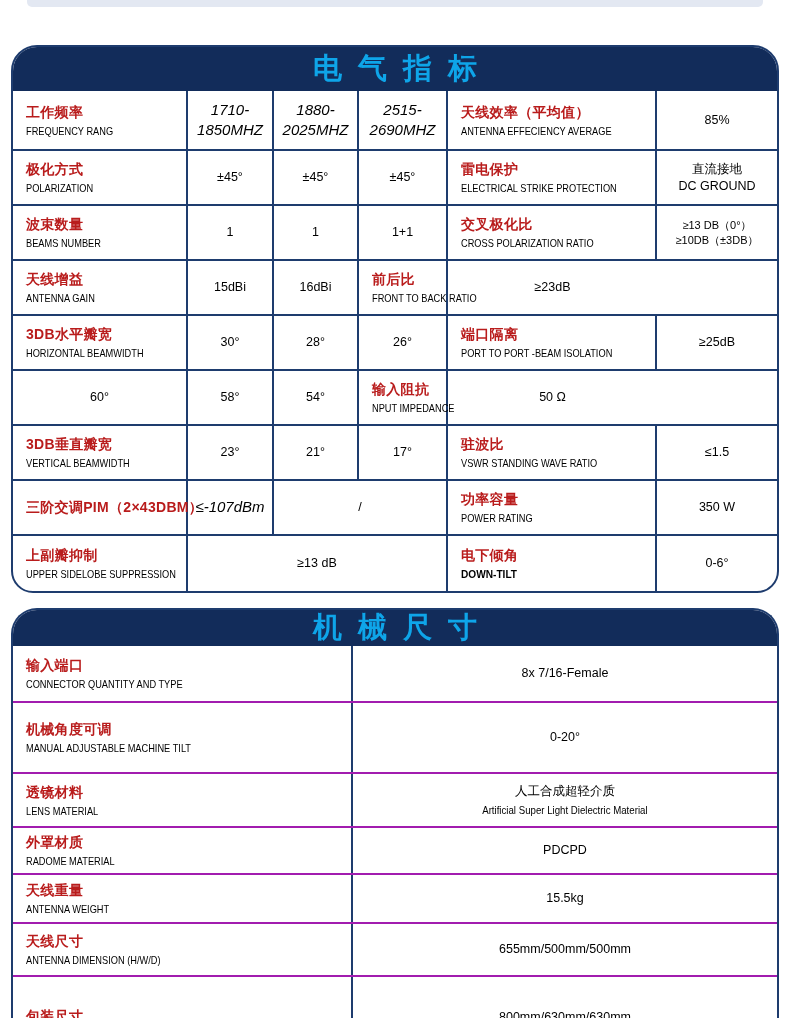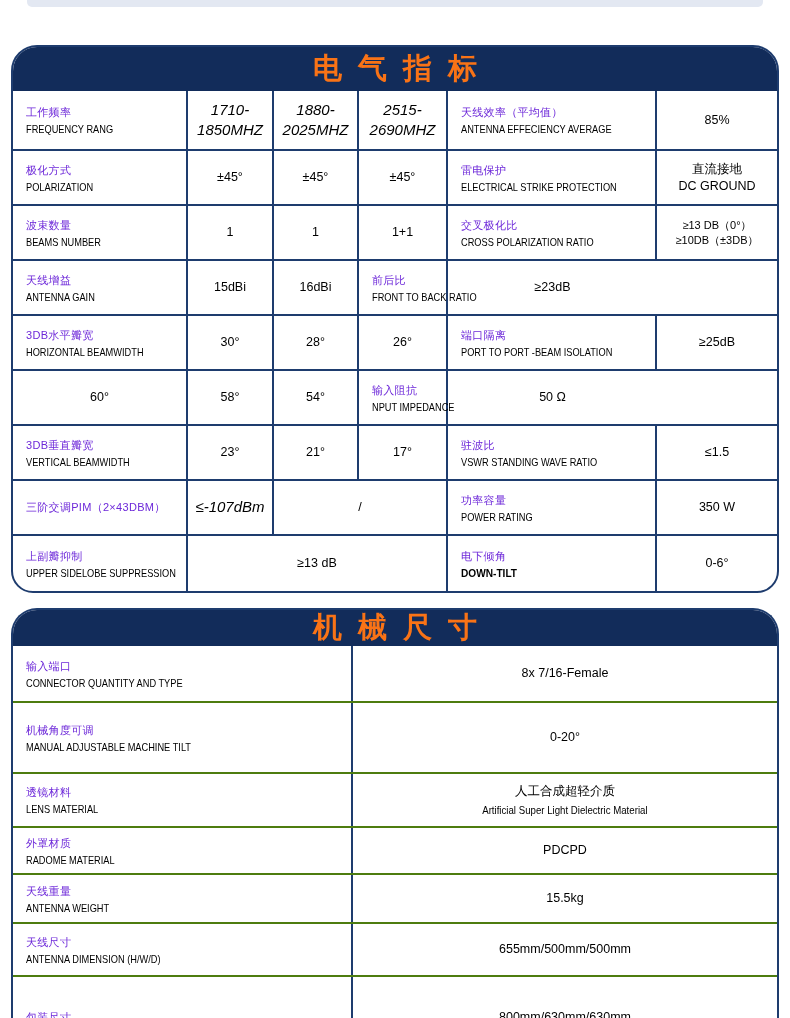--- a/index.html
+++ b/index.html
@@ -19,21 +19,21 @@
   .spec-table {
     position: absolute; left: 11px; width: 768px;
     border: 2px solid #1e3c6e;
     background: #fff;
     overflow: hidden;
   }
   #table1 { top: 45px;  height: 548px; border-radius: 26px 26px 22px 22px; }
   #table2 { top: 608px; height: 410px; border-radius: 26px 26px 0 0; border-bottom: none; }
 
   .t-header {
-    background: #122c5a; color: #f97316;
+    background: #122c5a; color: #0ea5e9;
     display: flex; align-items: center; justify-content: center;
     font-weight: bold; font-size: 29px;
     letter-spacing: 16px; padding-left: 16px;
   }
   #table1 .t-header { height: 44px; }
   #table2 .t-header { height: 36px; }
 
   
   .e-row {
     display: grid;
@@ -43,36 +43,36 @@
   }
   .e-row.first { height: 60px; }
   .e-row:last-child { border-bottom: none; }
 
   .cell { border-right: 2px solid #1e3c6e; display: flex; flex-direction: column; justify-content: center; }
   .cell.last { border-right: none; }
   .label-cell { align-items: flex-start; padding-left: 13px; padding-right: 4px; }
   .value-cell { align-items: center; text-align: center; font-size: 12.5px; color: #000; line-height: 1.35; }
   .value-cell.vfreq { font-size: 15px; font-style: italic; }
 
-  .zh { font-size: 11px; font-weight: normal; color: #6d28d9; white-space: nowrap; letter-spacing: 0.3px; }
+  .zh { font-size: 14px; font-weight: bold; color: #b91c1c; white-space: nowrap; letter-spacing: 0.3px; }
   .en { display: inline-block; font-size: 10.5px; color: #000; white-space: nowrap;
         transform: scaleX(0.88); transform-origin: left center; margin-top: 3px; }
   .en:empty { margin-top: 0; }
   .bold-en { font-weight: bold; font-size: 11.5px; }
   .rv-small { font-size: 11px; }
   .vsub { display: inline-block; font-size: 10.5px; transform: scaleX(0.92); transform-origin: center; margin-top: 3px; }
 
   .merge2 { grid-column: span 2; }
   .merge3 { grid-column: span 3; }
 
   
   .m-row {
     display: grid;
     grid-template-columns: 340px 1fr;
-    border-bottom: 2px solid #4d7c0f;
+    border-bottom: 2px solid #a21caf;
   }
   .m-row:last-child { border-bottom: none; }
   .m-r1 { height: 57px; } .m-r2 { height: 71px; } .m-r3 { height: 54px; }
   .m-r4 { height: 47px; } .m-r5 { height: 49px; } .m-r6 { height: 53px; }
   .m-r7 { height: 80px; }
 </style>
 </head>
 <body>
 
 <div class="top-strip"></div>

